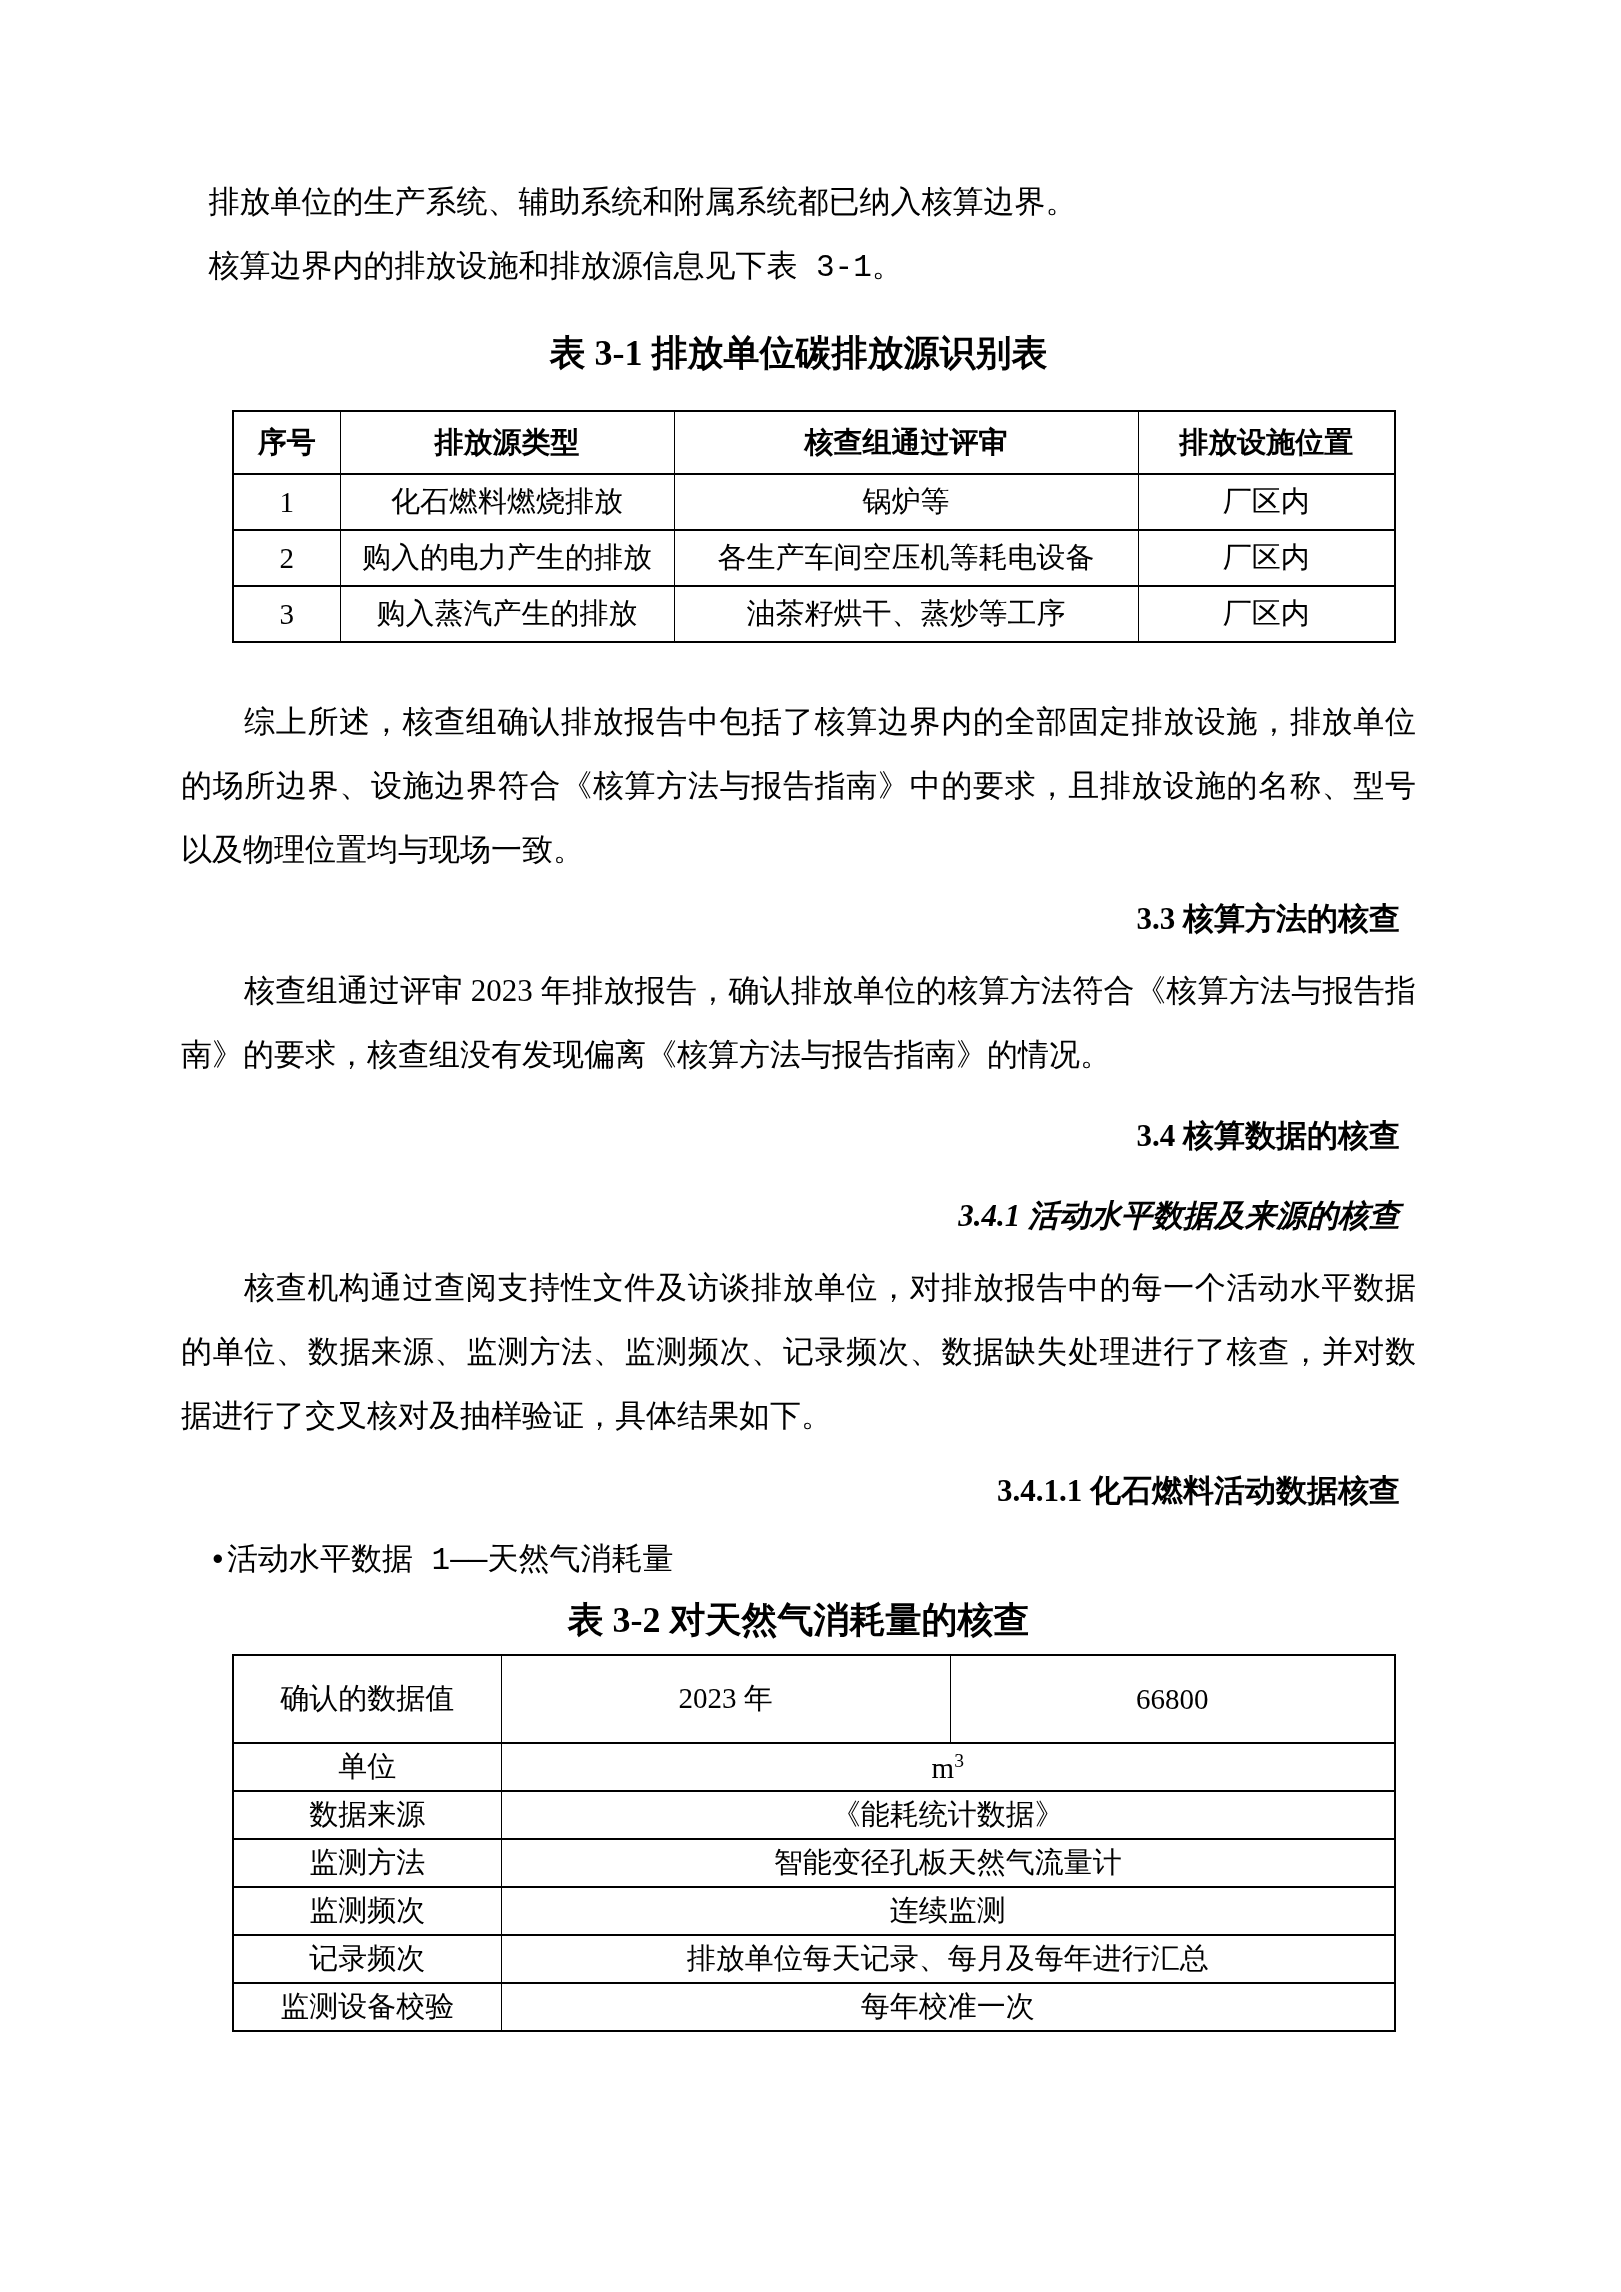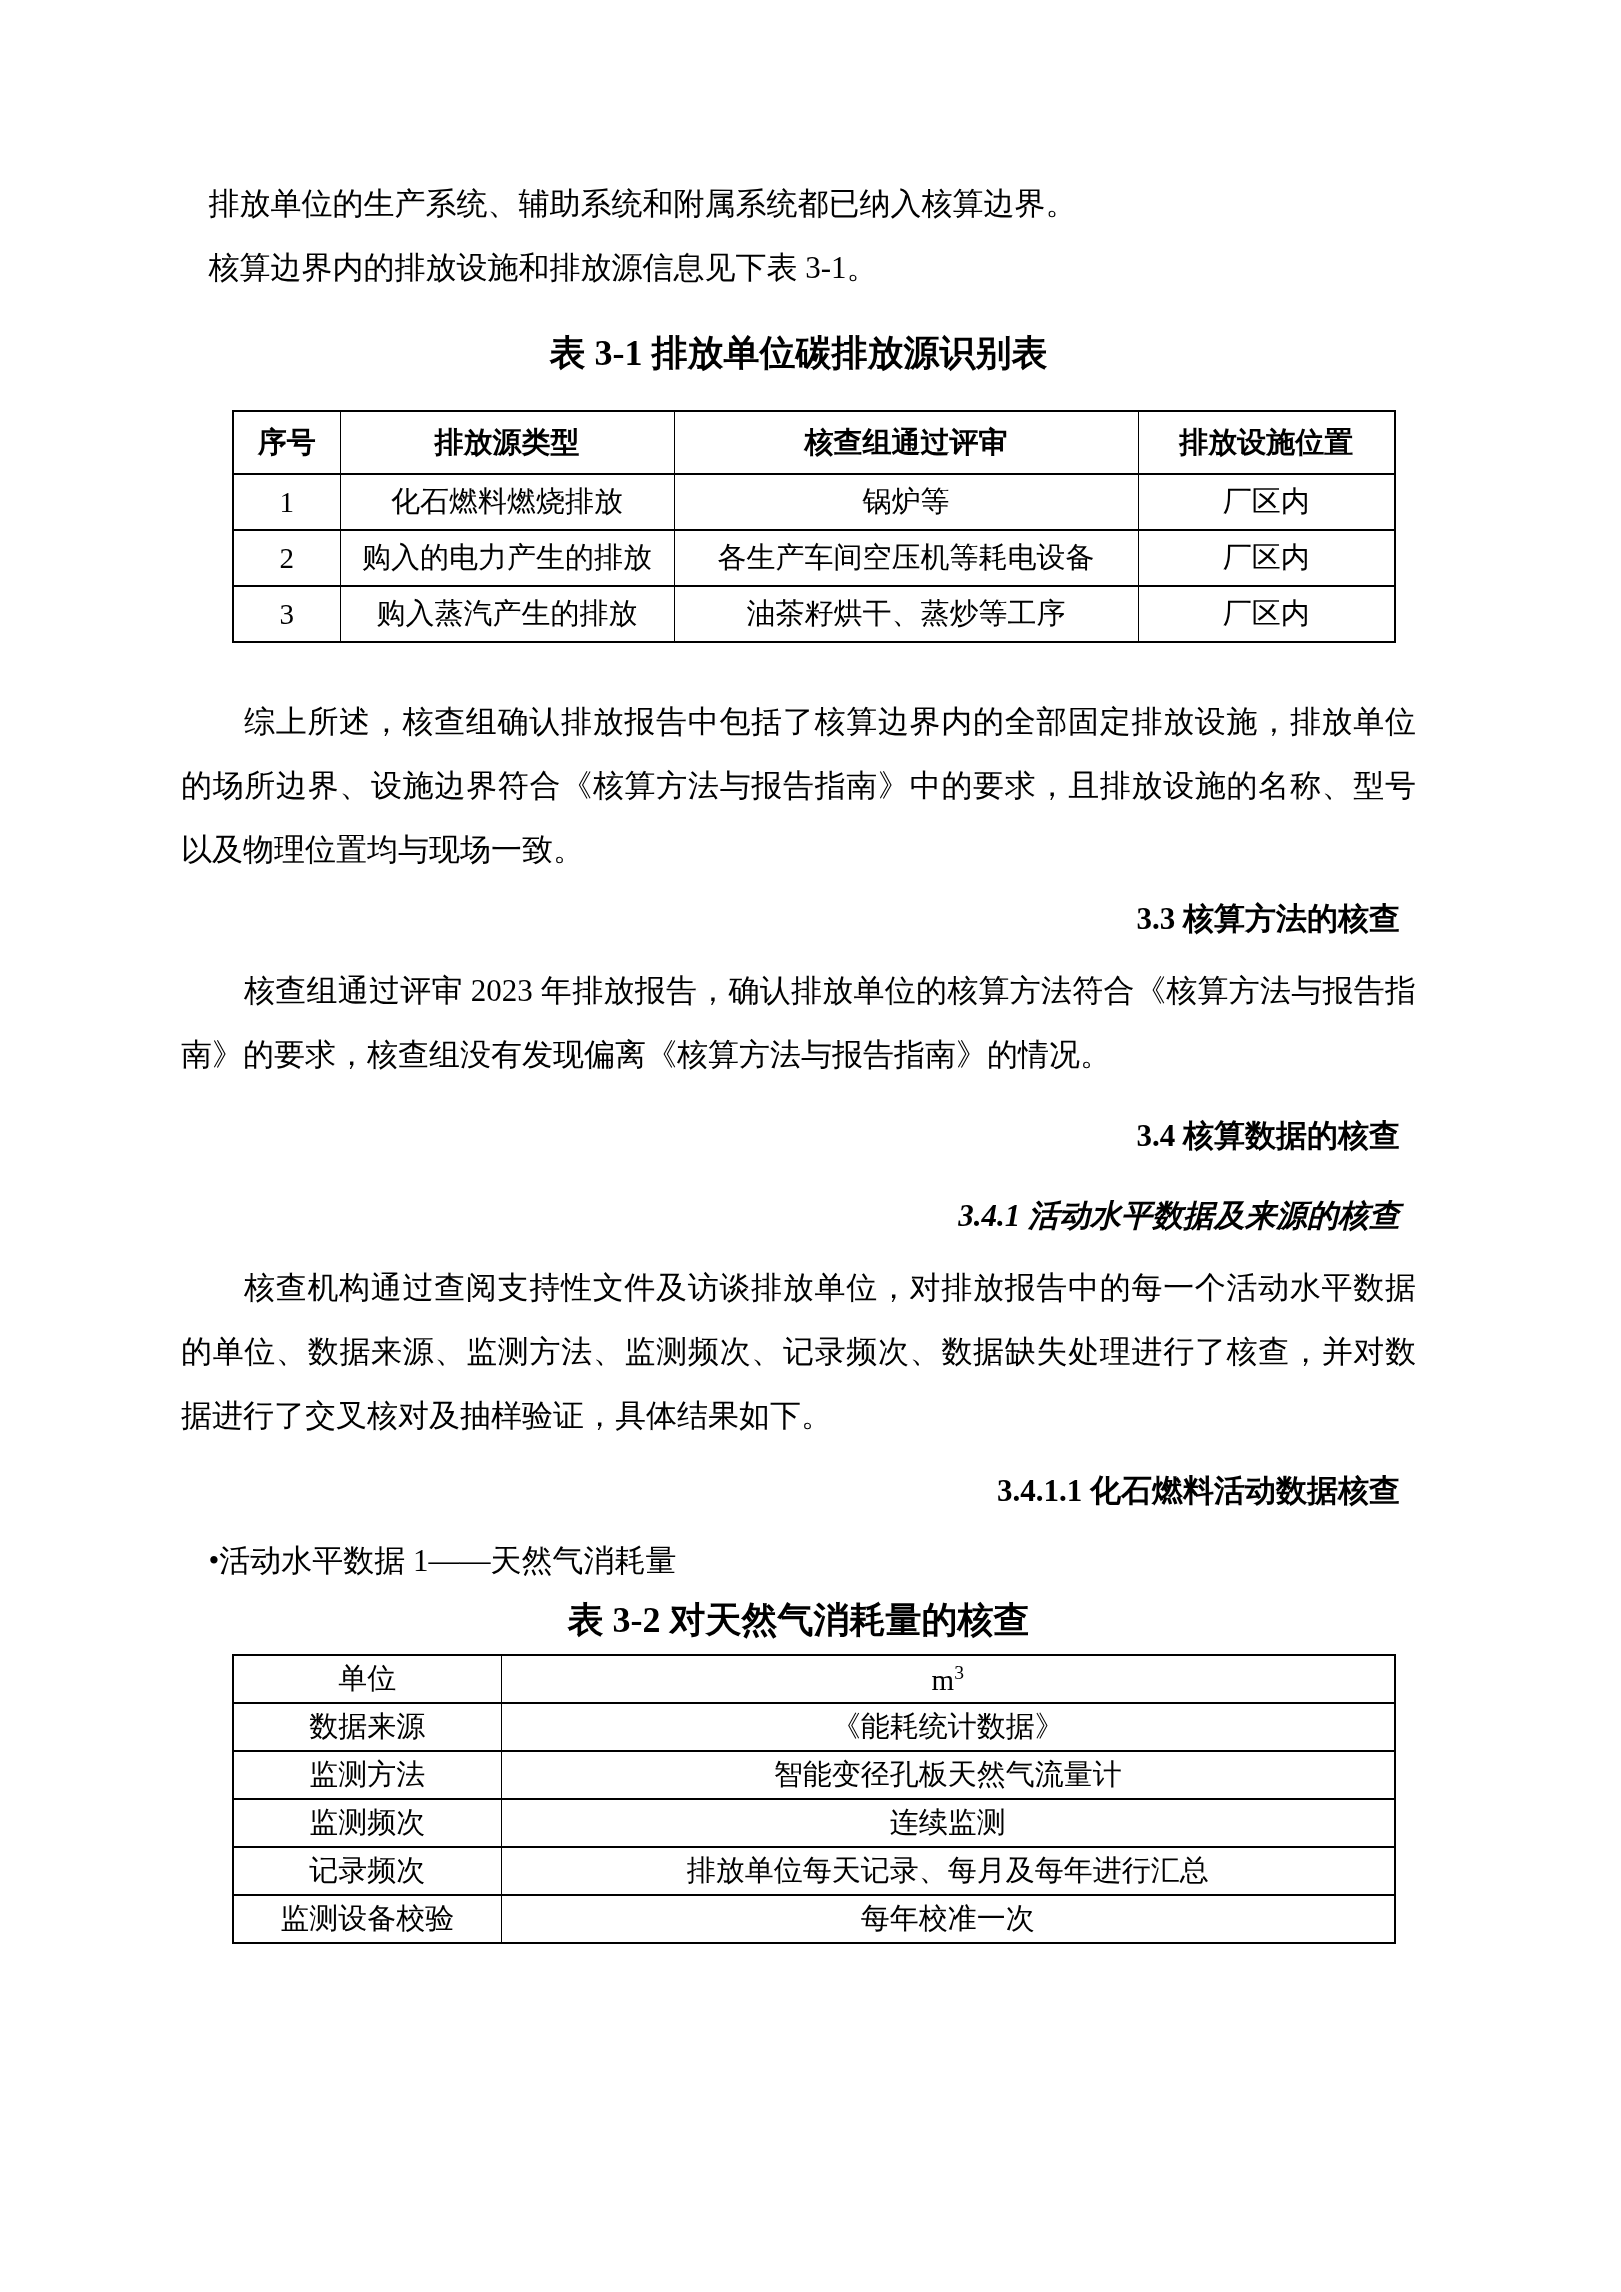--- a/index.html
+++ b/index.html
@@ -18,21 +18,21 @@
     left: 181px;
     top: 172px;
     width: 1235px;
   }
   .body-line {
     font-size: 31px;
     line-height: 64px;
     margin: 0;
     text-align: justify;
   }
-  .indent-small { text-indent: 27.4px; }
+  .indent-small { text-indent: 27.4px; font-family: Liberation Mono, monospace; }
   .indent-2em  { text-indent: 63px; }
   .heading {
     font-size: 31px;
     font-weight: bold;
     line-height: 49px;
     margin: 16px;
     text-align: right;
   }
   .h33   { margin-top: 11.8px; }
   .h34   { margin-top: 24.5px; }
@@ -139,20 +139,25 @@
 
     <p class="caption caption-t2">表 3-2 对天然气消耗量的核查</p>
 
     <table class="doc-table t2">
       <colgroup>
         <col style="width:268px">
         <col style="width:449px">
         <col style="width:445px">
       </colgroup>
       <tbody>
+        <tr class="tall-row">
+          <td>确认的数据值</td>
+          <td>2023 年</td>
+          <td>66800</td>
+        </tr>
         <tr>
           <td>单位</td>
           <td colspan="2"><span>m</span><sup>3</sup></td>
         </tr>
         <tr>
           <td>数据来源</td>
           <td colspan="2">《能耗统计数据》</td>
         </tr>
         <tr>
           <td>监测方法</td>

